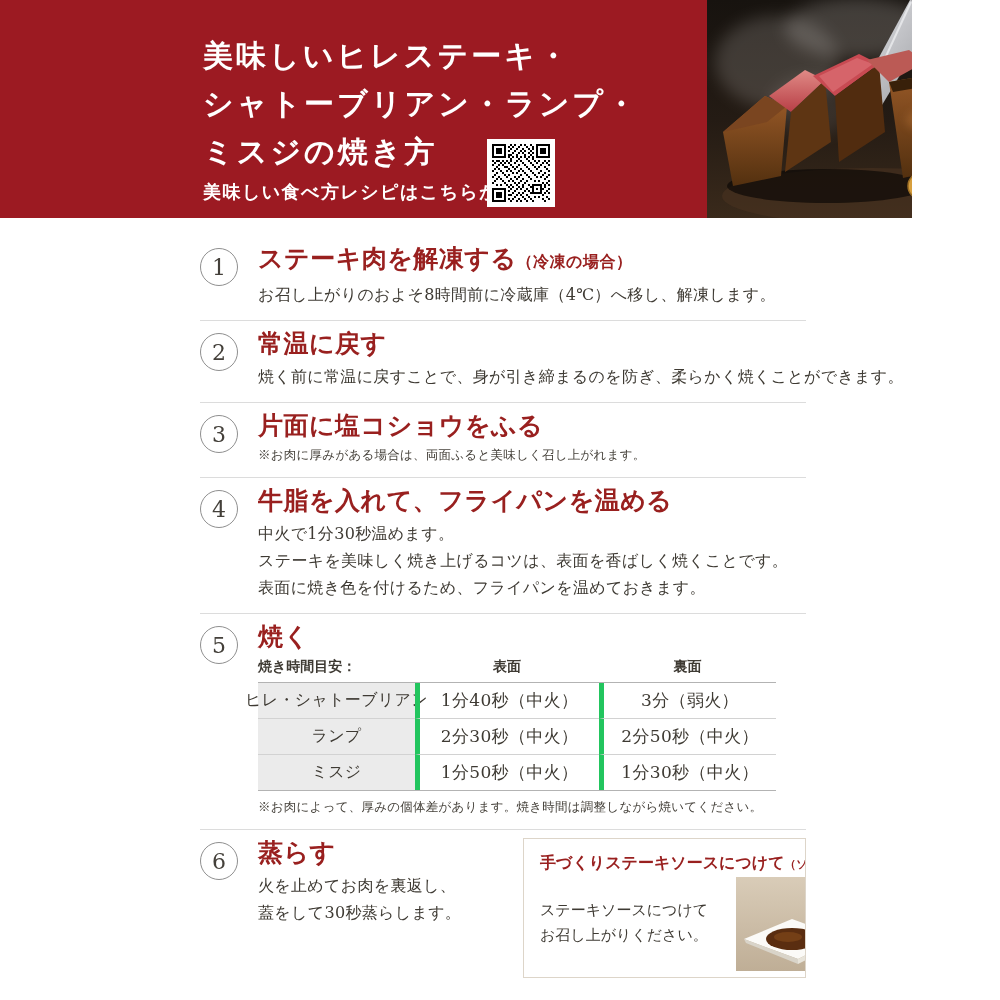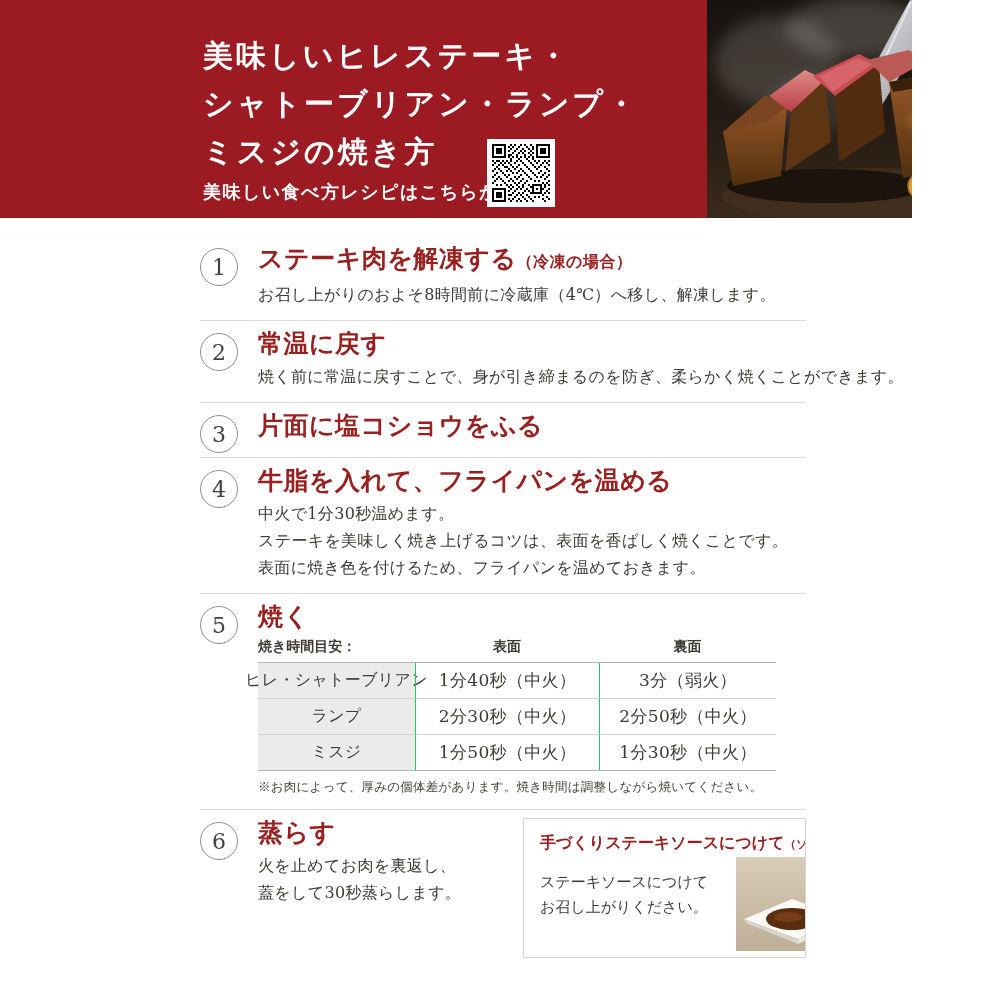--- a/index.html
+++ b/index.html
@@ -37,31 +37,31 @@
   .cook{margin-top:8px;width:518px;}
   .cap-row{display:grid;grid-template-columns:157px 184px 177px;font-size:14px;
            font-weight:600;padding-bottom:6px;}
   .cap-row .cap{text-align:left;}
   .cap-row .colh{text-align:center;}
   .cook-grid{display:grid;grid-template-columns:157px 184px 177px;
              border-top:1px solid #b3b3b3;border-bottom:1px solid #b3b3b3;font-size:17px;}
   .cell{display:flex;align-items:center;justify-content:center;height:35px;letter-spacing:0.02em;}
   .cell.lab{background:#ebebeb;font-size:16px;}
   .cook-grid .r2{border-top:1px solid #d2d2d2;}
-  .cook-grid .c2,.cook-grid .c3{border-left:1px solid #22c55e;text-align:right;}
+  .cook-grid .c2,.cook-grid .c3{border-left:5px solid #22c55e;text-align:right;}
 
   
   .bottom{display:flex;align-items:flex-start;}
   .step6{flex:0 0 265px;}
   .sauce{position:relative;width:331px;height:138px;border:1px solid #ddd5c9;background:#fff;
          margin-top:8px;overflow:hidden;}
   .sauce-title{margin:14px 0 0 16px;font-size:16px;color:#99201f;font-weight:600;letter-spacing:0;}
   .sauce-tnote{font-size:11.5px;font-weight:600;}
   .sauce-line{margin:0 0 0 16px;font-size:15px;line-height:25px;}
-  .sauce-line.first{margin-top:16px;}
+  .sauce-line.first{margin-top:24px;}
   .sauce-photo{position:absolute;left:212px;top:38px;width:114px;height:94px;}
 </style>
 </head>
 <body>
 
 <div class="page">
 
   <div class="header">
     <div class="band"></div>
 
@@ -215,20 +215,21 @@
       <h2 class="step-title nowrap">常温に戻す</h2>
       <p class="bline nowrap">焼く前に常温に戻すことで、身が引き締まるのを防ぎ、柔らかく焼くことができます。</p>
     </div>
     <hr class="divider">
 
     <div class="step">
       <div class="num">
           <span>3</span>
         </div>
       <h2 class="step-title nowrap">片面に塩コショウをふる</h2>
+      <p class="note nowrap">※お肉に厚みがある場合は、両面ふると美味しく召し上がれます。</p>
     </div>
     <hr class="divider">
 
     <div class="step">
       <div class="num">
           <span>4</span>
         </div>
       <h2 class="step-title nowrap">牛脂を入れて、フライパンを温める</h2>
       <p class="bline nowrap">中火で1分30秒温めます。</p>
       <p class="bline nowrap">ステーキを美味しく焼き上げるコツは、表面を香ばしく焼くことです。</p>

